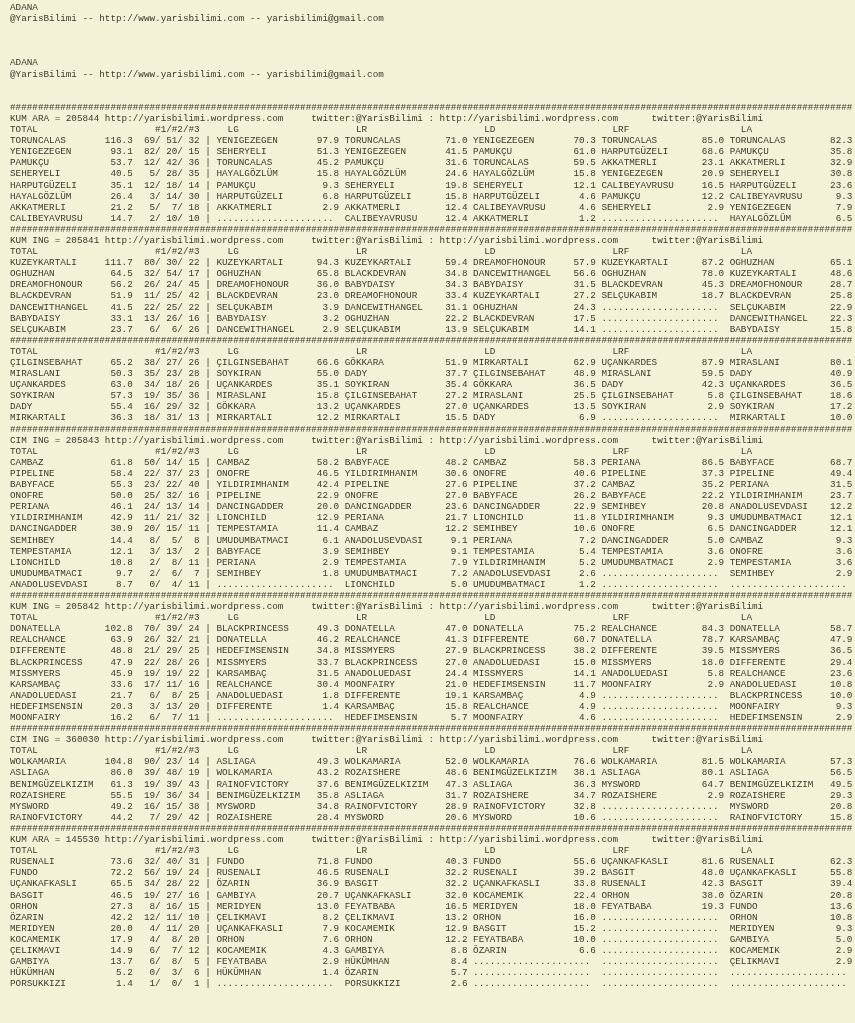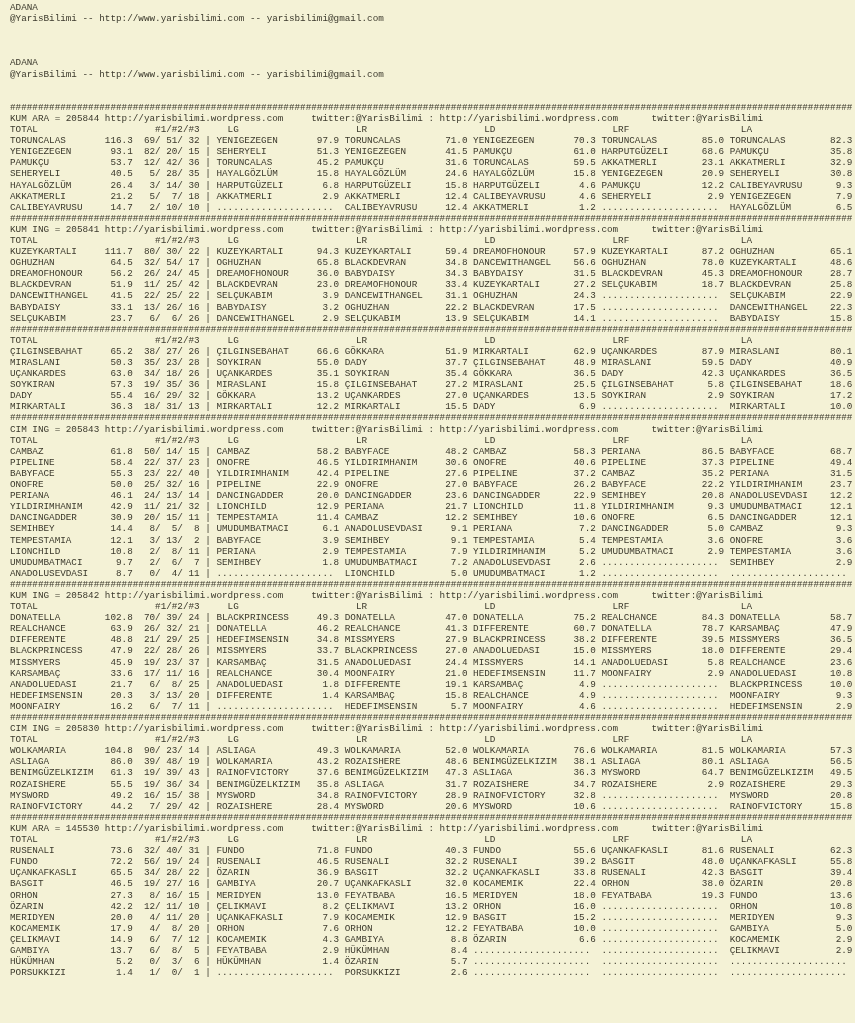--- a/index.html
+++ b/index.html
@@ -34,20 +34,21 @@
   <div class="ln"></div>
   <div class="ln"></div>
   <div id="report-lines">
       <div class="ln sep">#######################################################################################################################################################</div>
       <div class="ln">KUM ARA = 205844 http://yarisbilimi.wordpress.com     twitter:@YarisBilimi : http://yarisbilimi.wordpress.com      twitter:@YarisBilimi</div>
       <div class="ln">TOTAL                     #1/#2/#3     LG                     LR                     LD                     LRF                    LA</div>
       <div class="ln">TORUNCALAS       116.3  69/ 51/ 32 | YENIGEZEGEN       97.9 TORUNCALAS        71.0 YENIGEZEGEN       70.3 TORUNCALAS        85.0 TORUNCALAS        82.3</div>
       <div class="ln">YENIGEZEGEN       93.1  82/ 20/ 15 | SEHERYELI         51.3 YENIGEZEGEN       41.5 PAMUKÇU           61.0 HARPUTGÜZELI      68.6 PAMUKÇU           35.8</div>
       <div class="ln">PAMUKÇU           53.7  12/ 42/ 36 | TORUNCALAS        45.2 PAMUKÇU           31.6 TORUNCALAS        59.5 AKKATMERLI        23.1 AKKATMERLI        32.9</div>
       <div class="ln">SEHERYELI         40.5   5/ 28/ 35 | HAYALGÖZLÜM       15.8 HAYALGÖZLÜM       24.6 HAYALGÖZLÜM       15.8 YENIGEZEGEN       20.9 SEHERYELI         30.8</div>
+      <div class="ln">HARPUTGÜZELI      35.1  12/ 18/ 14 | PAMUKÇU            9.3 SEHERYELI         19.8 SEHERYELI         12.1 CALIBEYAVRUSU     16.5 HARPUTGÜZELI      23.6</div>
       <div class="ln">HAYALGÖZLÜM       26.4   3/ 14/ 30 | HARPUTGÜZELI       6.8 HARPUTGÜZELI      15.8 HARPUTGÜZELI       4.6 PAMUKÇU           12.2 CALIBEYAVRUSU      9.3</div>
       <div class="ln">AKKATMERLI        21.2   5/  7/ 18 | AKKATMERLI         2.9 AKKATMERLI        12.4 CALIBEYAVRUSU      4.6 SEHERYELI          2.9 YENIGEZEGEN        7.9</div>
       <div class="ln">CALIBEYAVRUSU     14.7   2/ 10/ 10 | .....................  CALIBEYAVRUSU     12.4 AKKATMERLI         1.2 .....................  HAYALGÖZLÜM        6.5</div>
       <div class="ln sep">#######################################################################################################################################################</div>
       <div class="ln">KUM ING = 205841 http://yarisbilimi.wordpress.com     twitter:@YarisBilimi : http://yarisbilimi.wordpress.com      twitter:@YarisBilimi</div>
       <div class="ln">TOTAL                     #1/#2/#3     LG                     LR                     LD                     LRF                    LA</div>
       <div class="ln">KUZEYKARTALI     111.7  80/ 30/ 22 | KUZEYKARTALI      94.3 KUZEYKARTALI      59.4 DREAMOFHONOUR     57.9 KUZEYKARTALI      87.2 OGHUZHAN          65.1</div>
       <div class="ln">OGHUZHAN          64.5  32/ 54/ 17 | OGHUZHAN          65.8 BLACKDEVRAN       34.8 DANCEWITHANGEL    56.6 OGHUZHAN          78.0 KUZEYKARTALI      48.6</div>
       <div class="ln">DREAMOFHONOUR     56.2  26/ 24/ 45 | DREAMOFHONOUR     36.0 BABYDAISY         34.3 BABYDAISY         31.5 BLACKDEVRAN       45.3 DREAMOFHONOUR     28.7</div>
       <div class="ln">BLACKDEVRAN       51.9  11/ 25/ 42 | BLACKDEVRAN       23.0 DREAMOFHONOUR     33.4 KUZEYKARTALI      27.2 SELÇUKABIM        18.7 BLACKDEVRAN       25.8</div>
@@ -77,27 +78,27 @@
       <div class="ln">LIONCHILD         10.8   2/  8/ 11 | PERIANA            2.9 TEMPESTAMIA        7.9 YILDIRIMHANIM      5.2 UMUDUMBATMACI      2.9 TEMPESTAMIA        3.6</div>
       <div class="ln">UMUDUMBATMACI      9.7   2/  6/  7 | SEMIHBEY           1.8 UMUDUMBATMACI      7.2 ANADOLUSEVDASI     2.6 .....................  SEMIHBEY           2.9</div>
       <div class="ln">ANADOLUSEVDASI     8.7   0/  4/ 11 | .....................  LIONCHILD          5.0 UMUDUMBATMACI      1.2 .....................  .....................</div>
       <div class="ln sep">#######################################################################################################################################################</div>
       <div class="ln">KUM ING = 205842 http://yarisbilimi.wordpress.com     twitter:@YarisBilimi : http://yarisbilimi.wordpress.com      twitter:@YarisBilimi</div>
       <div class="ln">TOTAL                     #1/#2/#3     LG                     LR                     LD                     LRF                    LA</div>
       <div class="ln">DONATELLA        102.8  70/ 39/ 24 | BLACKPRINCESS     49.3 DONATELLA         47.0 DONATELLA         75.2 REALCHANCE        84.3 DONATELLA         58.7</div>
       <div class="ln">REALCHANCE        63.9  26/ 32/ 21 | DONATELLA         46.2 REALCHANCE        41.3 DIFFERENTE        60.7 DONATELLA         78.7 KARSAMBAÇ         47.9</div>
       <div class="ln">DIFFERENTE        48.8  21/ 29/ 25 | HEDEFIMSENSIN     34.8 MISSMYERS         27.9 BLACKPRINCESS     38.2 DIFFERENTE        39.5 MISSMYERS         36.5</div>
       <div class="ln">BLACKPRINCESS     47.9  22/ 28/ 26 | MISSMYERS         33.7 BLACKPRINCESS     27.0 ANADOLUEDASI      15.0 MISSMYERS         18.0 DIFFERENTE        29.4</div>
-      <div class="ln">MISSMYERS         45.9  19/ 23/ 37 | KARSAMBAÇ         31.5 ANADOLUEDASI      24.4 MISSMYERS         14.1 ANADOLUEDASI       5.8 REALCHANCE        23.6</div>
+      <div class="ln">MISSMYERS         45.9  19/ 19/ 22 | KARSAMBAÇ         31.5 ANADOLUEDASI      24.4 MISSMYERS         14.1 ANADOLUEDASI       5.8 REALCHANCE        23.6</div>
       <div class="ln">KARSAMBAÇ         33.6  17/ 11/ 16 | REALCHANCE        30.4 MOONFAIRY         21.0 HEDEFIMSENSIN     11.7 MOONFAIRY          2.9 ANADOLUEDASI      10.8</div>
       <div class="ln">ANADOLUEDASI      21.7   6/  8/ 25 | ANADOLUEDASI       1.8 DIFFERENTE        19.1 KARSAMBAÇ          4.9 .....................  BLACKPRINCESS     10.0</div>
       <div class="ln">HEDEFIMSENSIN     20.3   3/ 13/ 20 | DIFFERENTE         1.4 KARSAMBAÇ         15.8 REALCHANCE         4.9 .....................  MOONFAIRY          9.3</div>
       <div class="ln">MOONFAIRY         16.2   6/  7/ 11 | .....................  HEDEFIMSENSIN      5.7 MOONFAIRY          4.6 .....................  HEDEFIMSENSIN      2.9</div>
       <div class="ln sep">#######################################################################################################################################################</div>
-      <div class="ln">CIM ING = 205830 http://yarisbilimi.wordpress.com     twitter:@YarisBilimi : http://yarisbilimi.wordpress.com      twitter:@YarisBilimi</div>
+      <div class="ln">CIM ING = 360030 http://yarisbilimi.wordpress.com     twitter:@YarisBilimi : http://yarisbilimi.wordpress.com      twitter:@YarisBilimi</div>
       <div class="ln">TOTAL                     #1/#2/#3     LG                     LR                     LD                     LRF                    LA</div>
       <div class="ln">WOLKAMARIA       104.8  90/ 23/ 14 | ASLIAGA           49.3 WOLKAMARIA        52.0 WOLKAMARIA        76.6 WOLKAMARIA        81.5 WOLKAMARIA        57.3</div>
       <div class="ln">ASLIAGA           86.0  39/ 48/ 19 | WOLKAMARIA        43.2 ROZAISHERE        48.6 BENIMGÜZELKIZIM   38.1 ASLIAGA           80.1 ASLIAGA           56.5</div>
       <div class="ln">BENIMGÜZELKIZIM   61.3  19/ 39/ 43 | RAINOFVICTORY     37.6 BENIMGÜZELKIZIM   47.3 ASLIAGA           36.3 MYSWORD           64.7 BENIMGÜZELKIZIM   49.5</div>
       <div class="ln">ROZAISHERE        55.5  19/ 36/ 34 | BENIMGÜZELKIZIM   35.8 ASLIAGA           31.7 ROZAISHERE        34.7 ROZAISHERE         2.9 ROZAISHERE        29.3</div>
       <div class="ln">MYSWORD           49.2  16/ 15/ 38 | MYSWORD           34.8 RAINOFVICTORY     28.9 RAINOFVICTORY     32.8 .....................  MYSWORD           20.8</div>
       <div class="ln">RAINOFVICTORY     44.2   7/ 29/ 42 | ROZAISHERE        28.4 MYSWORD           20.6 MYSWORD           10.6 .....................  RAINOFVICTORY     15.8</div>
       <div class="ln sep">#######################################################################################################################################################</div>
       <div class="ln">KUM ARA = 145530 http://yarisbilimi.wordpress.com     twitter:@YarisBilimi : http://yarisbilimi.wordpress.com      twitter:@YarisBilimi</div>
       <div class="ln">TOTAL                     #1/#2/#3     LG                     LR                     LD                     LRF                    LA</div>

